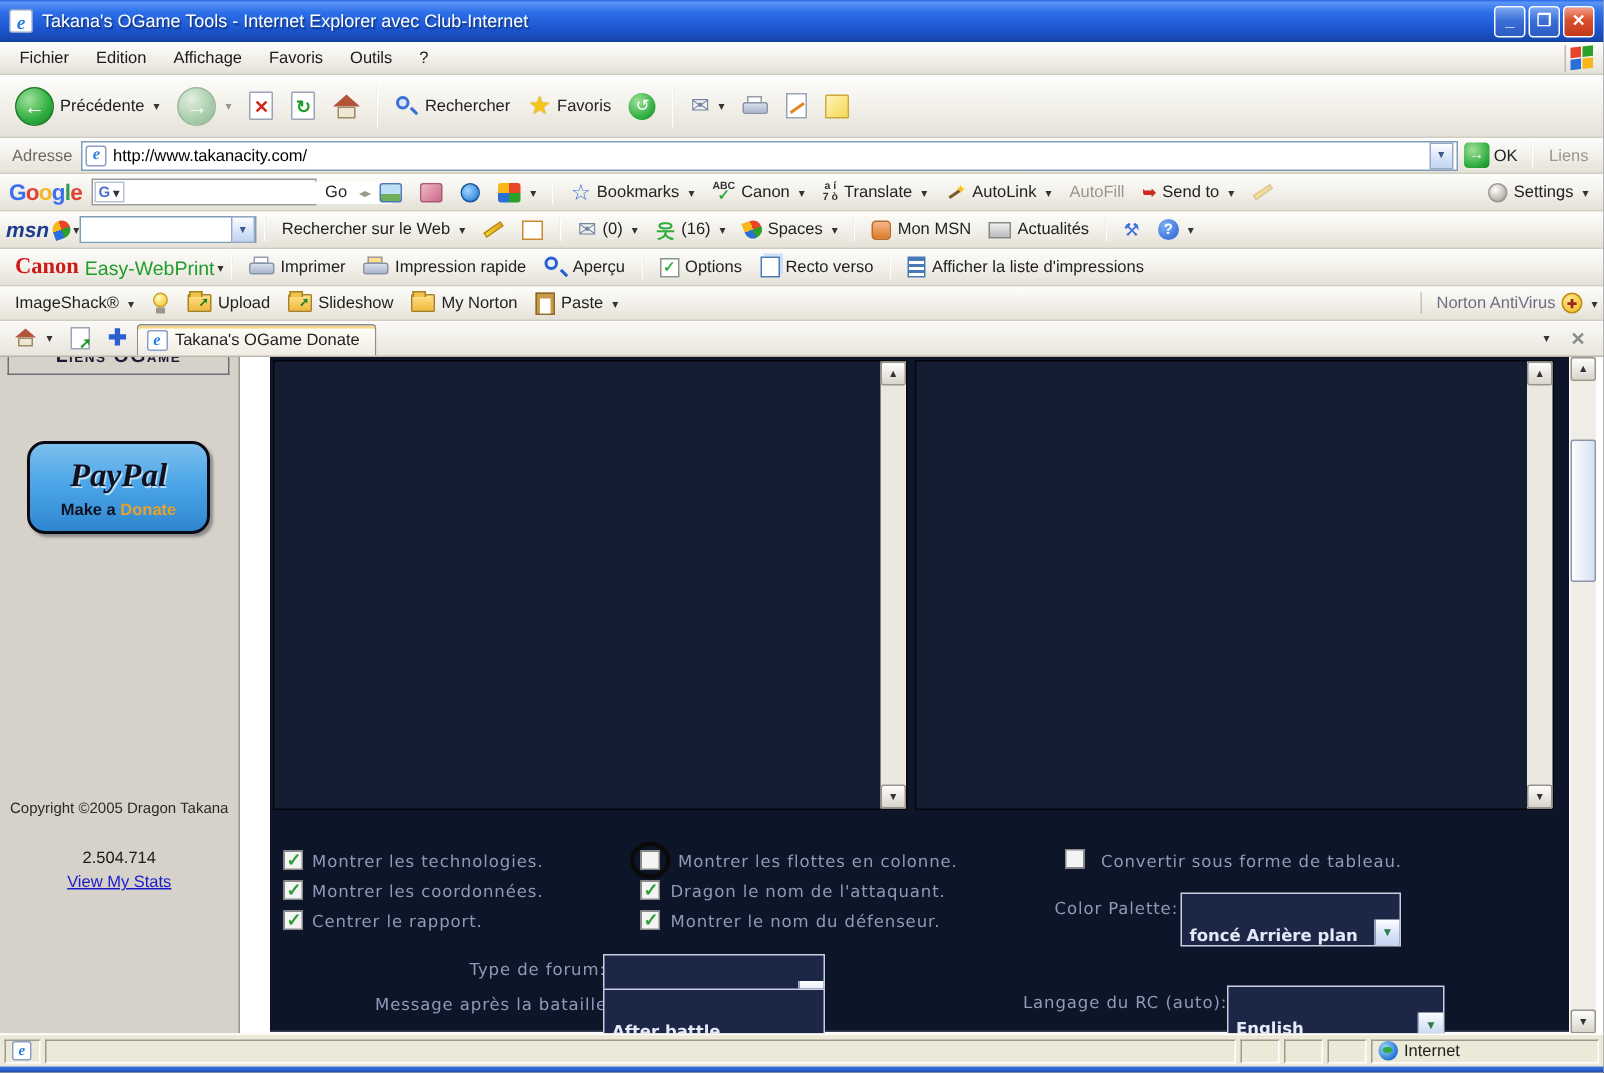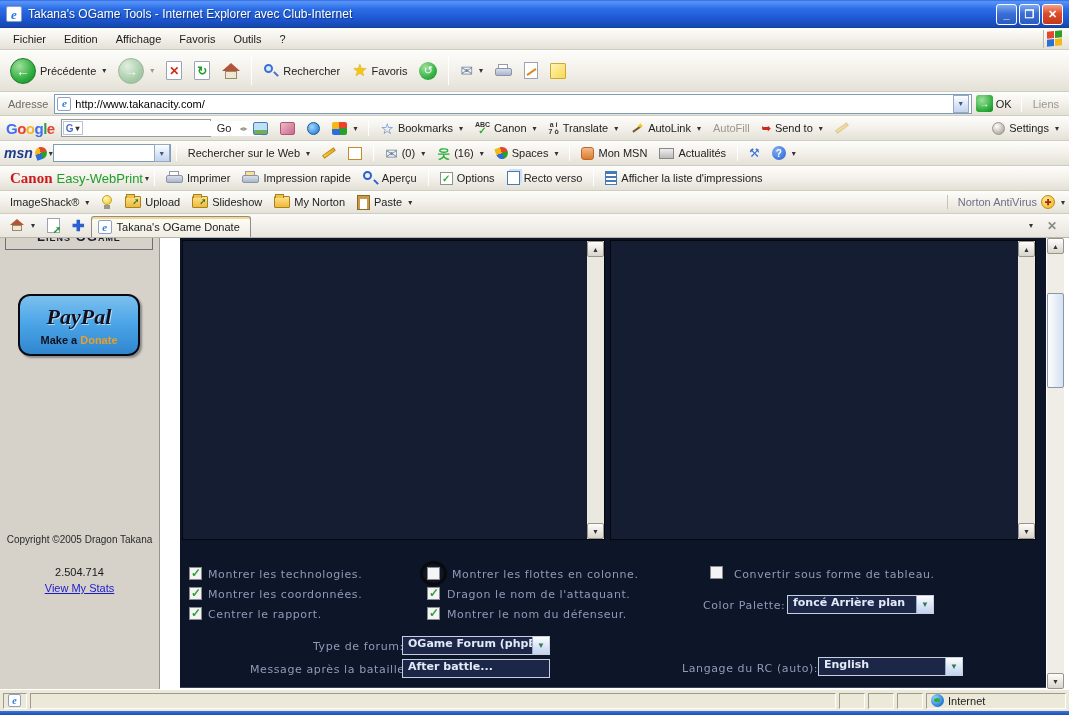--- a/index.html
+++ b/index.html
@@ -164,21 +164,21 @@
     display:flex; align-items:center; justify-content:center; font-size:7px; color:#333; }
   .sbtn.up { top:0; } .sbtn.dn { bottom:0; }
   .sthumb { position:absolute; left:0; width:17px; background:linear-gradient(90deg,#fdfdfc,#d6e0f2); border:1px solid #8a96ac; border-radius:2px; }
 
   
   .opt-label { position:absolute; color:#8f9ab8; font-family:"DejaVu Sans",sans-serif; font-size:11px; letter-spacing:0.6px; white-space:nowrap; }
   .cb { position:absolute; width:13px; height:13px; background:#f4f4f4; border:1px solid #8a8a8a; }
   .cb .mark { display:none; color:#2fa03a; font-weight:bold; font-size:12px; line-height:11px; margin-left:1px; }
   .cb.checked .mark { display:block; }
   .ring { position:absolute; width:27px; height:25px; border:3px solid #0a0a0a; border-radius:50%; }
-  .dk-field { position:absolute; height:19px; background:#1c2748; border:1px solid #c8cede; display:flex; align-items:flex-start; }
+  .dk-field { position:absolute; height:36px; background:#1c2748; border:1px solid #c8cede; display:flex; align-items:flex-end; }
   .dk-field .val { flex:1; color:#e4e9f8; font-weight:bold; font-size:11px; padding-left:5px; font-family:"DejaVu Sans",sans-serif; white-space:nowrap; overflow:hidden; }
   .dk-field .dd { width:17px; height:17px; background:linear-gradient(180deg,#fdfefe,#d7e3f6 60%,#c2d4ef); border-left:1px solid #96aac6;
     display:flex; align-items:center; justify-content:center; color:#2f7d4f; font-size:8px; font-weight:bold; }
 
   
   .winscroll { position:absolute; left:1047px; top:0; width:17px; height:451px; background:#f0ede6; }
 
   
   .statusbar { position:absolute; left:0; top:689px; width:100%; height:22px; background:#ece9d8; border-top:1px solid #fff; display:flex; align-items:center; padding:2px 3px; gap:3px; }
   .scell { height:16px; border:1px solid; border-color:#9d9a90 #fff #fff #9d9a90; display:flex; align-items:center; padding:0 4px; gap:4px; }
@@ -615,20 +615,20 @@
   </div>
 
   <div class="statusbar">
     <span class="scell" style="width:24px">
         <span class="ie-page-icon" style="width:13px;height:13px;font-size:10px">e</span>
       </span>
     <span class="scell grow"></span>
     <span class="scell" style="width:26px"></span>
     <span class="scell" style="width:26px"></span>
     <span class="scell" style="width:26px"></span>
-    <span class="scell" style="width:140px">
+    <span class="scell" style="width:152px">
       <span class="globe"></span>
       <span>Internet</span>
     </span>
   </div>
 
   <div class="bottomframe"></div>
 </div>
 
 </body></html>

